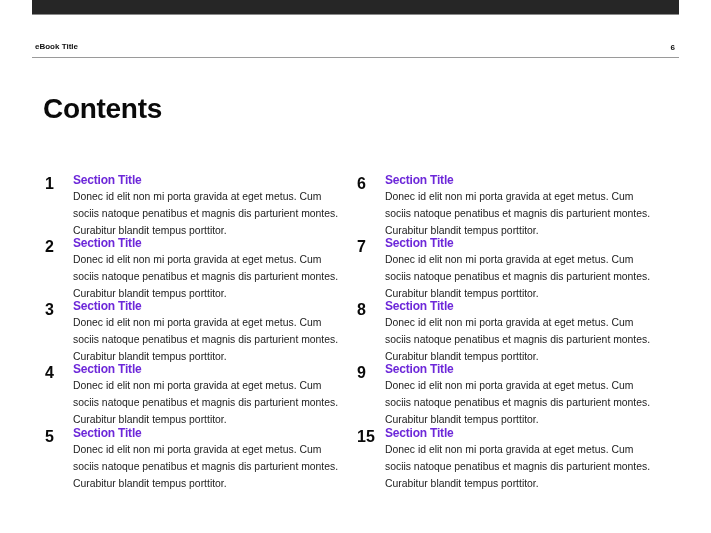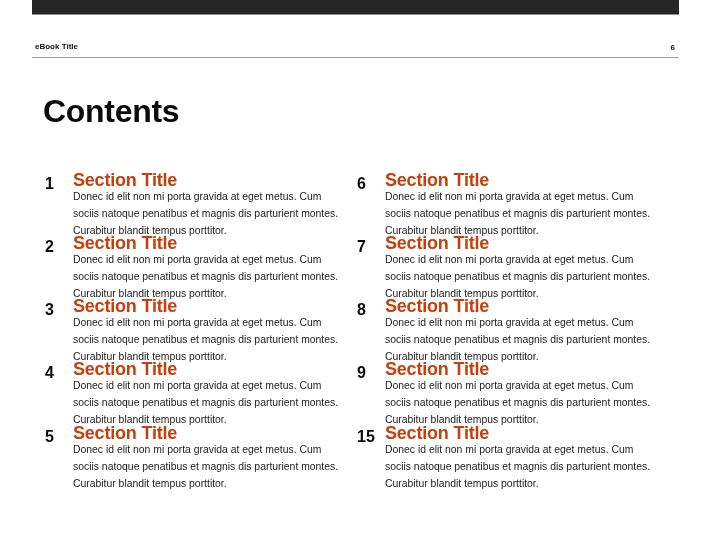--- a/index.html
+++ b/index.html
@@ -25,37 +25,37 @@
     .book-title {
       position: absolute; left: 3px; top: 2px;
       font-size: 8px; font-weight: bold; color: #111; text-align: right;
     }
     .page-number {
       position: absolute; right: 4px; top: 3px;
       font-size: 8px; font-weight: bold; color: #111;
     }
     .heading {
       position: absolute; left: 43px; top: 93px;
-      font-size: 32px; font-weight: bold; letter-spacing: -0.3px;
+      font-size: 28px; font-weight: bold; letter-spacing: -0.3px;
       color: #0a0a0a;
     }
     .toc-col { position: absolute; top: 0; }
     .toc-col.left { left: 45px; }
     .toc-col.right { left: 357px; }
     .toc-item {
       position: absolute; left: 0;
       width: 300px; height: 60px;
     }
     .toc-num {
       position: absolute; left: 0; top: 2px;
       font-size: 16px; font-weight: bold; color: #0a0a0a;
     }
     .toc-body { position: absolute; left: 28px; top: 0; width: 270px; }
     .toc-title {
-      font-size: 18px; font-weight: bold; color: #c2410c;
+      font-size: 12px; font-weight: bold; color: #6d28d9;
       line-height: 15px; letter-spacing: -0.2px;
     }
     .toc-desc {
       font-size: 10.4px; line-height: 17px; color: #222;
       width: 268px;
     }
   </style>
 </head>
 <body>
 

